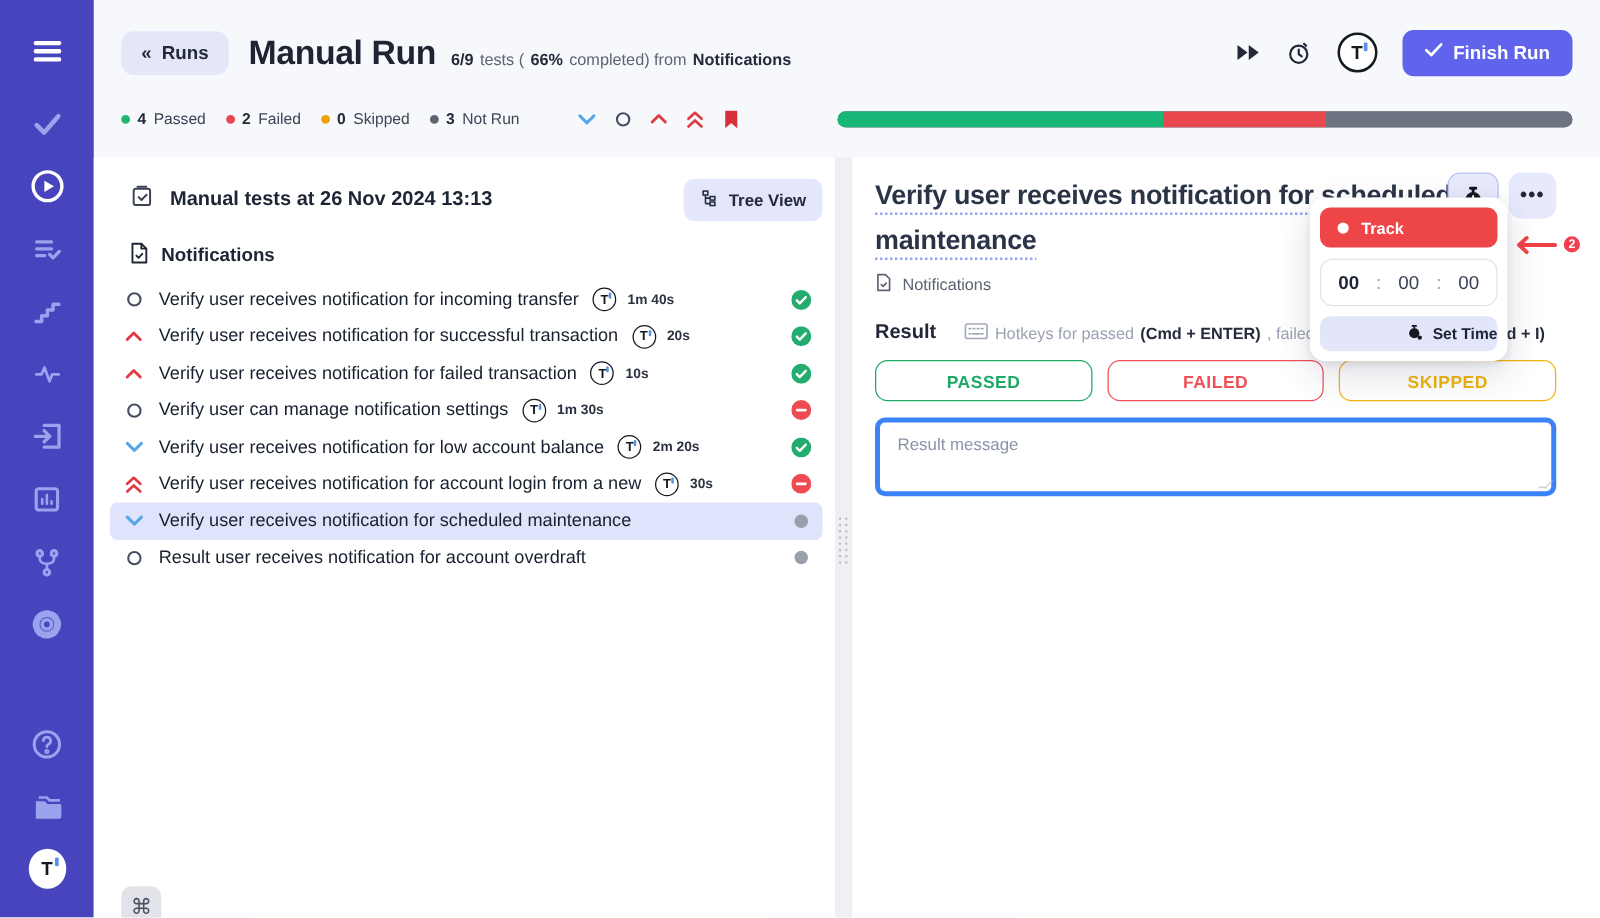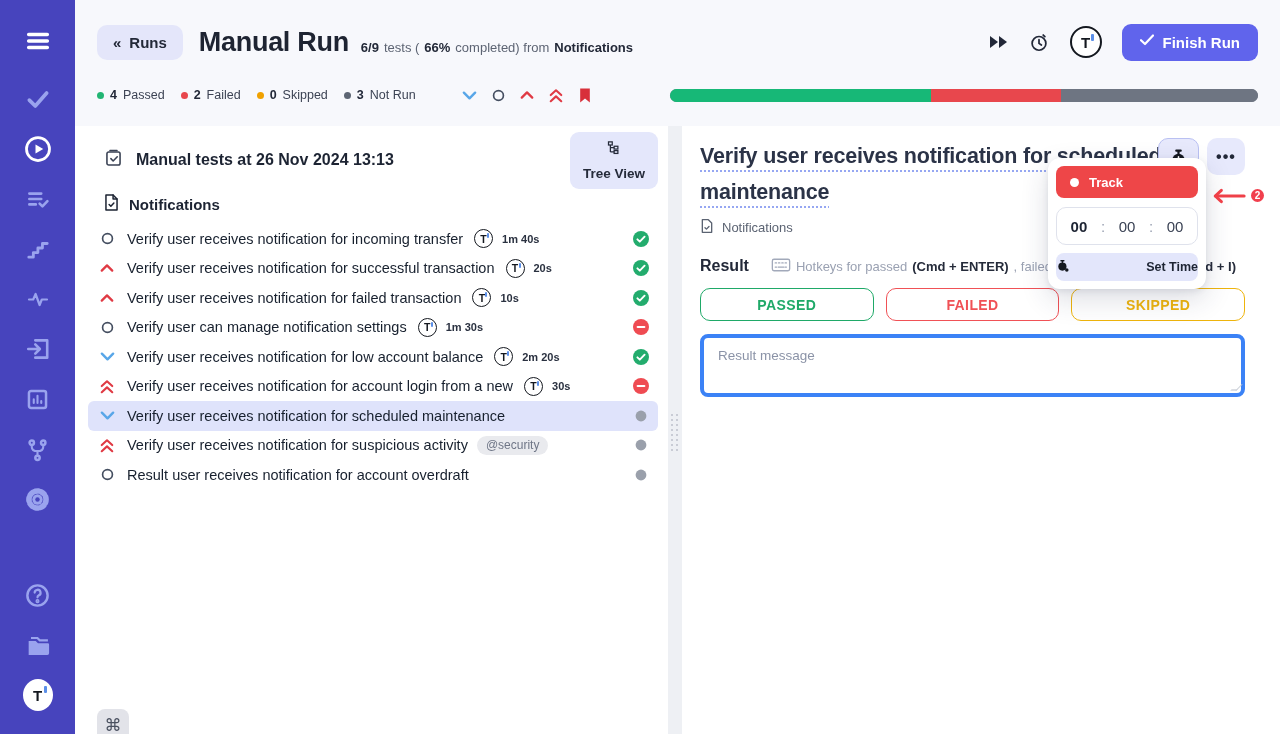--- a/index.html
+++ b/index.html
@@ -42,21 +42,21 @@
   
   .panels { display:flex; flex:1; margin-top:24px; min-height:0; }
   .left-panel { width:593px; background:#fff; position:relative; padding:14px 10px 0 13px; flex-shrink:0; }
   .divider { width:14px; background:#eef0f4; position:relative; cursor:col-resize; }
   .grip { position:absolute; top:288px; left:3px; display:grid; grid-template-columns:2px 2px; gap:3px; }
   .grip span { width:2px; height:2px; border-radius:50%; background:#bcc0cb; }
   .right-panel { flex:1; background:#fff; position:relative; padding:12px 35px 0 18px; min-width:0; }
 
   .run-header { display:flex; align-items:center; margin-left:15px; height:40px; }
   .run-title { font-size:16px; font-weight:700; color:#1d2433; margin-left:12px; }
-  .treeview-btn { margin-left:auto; display:flex; align-items:center; gap:8px; background:#e4e7fb; border:none; border-radius:9px; padding:8px 13px; font-family:inherit; font-size:13.5px; font-weight:700; color:#252b3a; cursor:pointer;flex-direction:column; }
+  .treeview-btn { margin-left:auto; display:flex; align-items:center; gap:8px; background:#e4e7fb; border:none; border-radius:9px; padding:8px 13px; font-family:inherit; font-size:13.5px; font-weight:700; color:#252b3a; cursor:pointer; }
   .folder-row { display:flex; align-items:center; gap:9px; margin:13px 0 9px 15px; font-size:15px; font-weight:700; color:#1d2433; }
 
   .trow { display:flex; align-items:center; height:29.5px; border-radius:6px; padding:0 9px 0 11px; cursor:pointer; }
   .trow.selected { background:#dfe3fb; }
   .trow .marker { width:16px; display:flex; justify-content:center; flex-shrink:0; }
   .trow .ttl { margin-left:12px; font-size:14.5px; color:#17202e; white-space:nowrap; }
   .row-logo { width:19px; height:19px; border-radius:50%; border:1.8px solid #14181f; display:flex; align-items:center; justify-content:center; font-size:10.5px; font-weight:800; color:#14181f; margin-left:11px; position:relative; flex-shrink:0; background:#fff; }
   .row-logo i { width:2px; height:5px; right:3px; top:3px; }
   .dur { margin-left:9px; font-size:11px; font-weight:700; color:#2a3140; white-space:nowrap; }
   .tag { margin-left:9px; background:#e9eaee; color:#6f7687; font-size:12px; border-radius:10px; padding:2.5px 9px; }
@@ -85,21 +85,21 @@
   .msg-grip { position:absolute; right:4px; bottom:5px; width:9px; height:9px; border-right:2px solid #c3c8d2; border-bottom:2px solid #c3c8d2; transform:skew(-45deg) scale(.7); opacity:.8; }
 
   
   .popup { position:absolute; top:32px; left:366px; width:158px; background:#fff; border-radius:12px; box-shadow:0 10px 28px rgba(40,45,80,.16), 0 2px 6px rgba(40,45,80,.10); padding:8px; z-index:30; }
   .track-btn { width:100%; height:32px; border:none; border-radius:8px; background:#ee4648; color:#fff; font-family:inherit; font-size:13px; font-weight:700; display:flex; align-items:center; gap:10px; padding-left:14px; cursor:pointer; }
   .track-dot { width:9px; height:9px; border-radius:50%; background:#fff; }
   .timer-box { margin-top:9px; height:38px; border:1px solid #dfe2ec; border-radius:10px; display:flex; align-items:center; justify-content:space-evenly; font-size:15px; color:#3a4254; }
   .timer-box .th { font-weight:800; color:#1d2433; cursor:text; }
   .timer-box .tm, .timer-box .ts { cursor:text; }
   .timer-box .colon { color:#9aa1b2; }
-  .settime-btn { margin-top:8px; width:100%; height:28px; border:none; border-radius:8px; background:#e3e6fb; color:#1d2433; font-family:inherit; font-size:12.5px; font-weight:700; display:flex; align-items:center; justify-content:space-between; gap:7px; cursor:pointer; }
+  .settime-btn { margin-top:8px; width:100%; height:28px; border:none; border-radius:8px; background:#e3e6fb; color:#1d2433; font-family:inherit; font-size:12.5px; font-weight:700; display:flex; align-items:center; justify-content:flex-end; gap:7px; cursor:pointer; }
   .arrow-note { position:absolute; top:61px; left:528px; display:flex; align-items:center; gap:3px; z-index:31; }
 </style>
 </head>
 <body>
 
 <div class="app">
 
   <aside class="sidebar">
       <div class="sb-item active first">
         <svg width="28" height="28" viewBox="0 0 24 24" fill="none" stroke="currentColor" stroke-width="2.4" stroke-linecap="round" stroke-linejoin="round">
@@ -408,35 +408,20 @@
                 </svg>
               </span>
             </div>
             <div class="trow selected">
               <span class="marker">
                 <svg width="15" height="11" viewBox="0 0 16 11">
                   <path d="M2 2.5l6 6 6-6" stroke="#58a6e8" stroke-width="2.6" fill="none" stroke-linecap="round" stroke-linejoin="round"></path>
                 </svg>
               </span>
               <span class="ttl">Verify user receives notification for scheduled maintenance</span>
-              <span class="st">
-                <svg width="16" height="16" viewBox="0 0 16 16">
-                  <circle cx="8" cy="8" r="5.4" fill="#9aa0ab"></circle>
-                </svg>
-              </span>
-            </div>
-            <div class="trow">
-              <span class="marker">
-                <svg width="14" height="15" viewBox="0 0 16 17">
-                  <path d="M2 8l6-5.5L14 8" stroke="#e03a44" stroke-width="2.4" fill="none" stroke-linecap="round" stroke-linejoin="round"></path>
-                  <path d="M2 15l6-5.5L14 15" stroke="#e03a44" stroke-width="2.4" fill="none" stroke-linecap="round" stroke-linejoin="round"></path>
-                </svg>
-              </span>
-              <span class="ttl">Verify user receives notification for suspicious activity</span>
-              <span class="tag">@security</span>
               <span class="st">
                 <svg width="16" height="16" viewBox="0 0 16 16">
                   <circle cx="8" cy="8" r="5.4" fill="#9aa0ab"></circle>
                 </svg>
               </span>
             </div>
             <div class="trow">
               <span class="marker">
                 <svg width="13" height="13" viewBox="0 0 14 14">
                   <circle cx="7" cy="7" r="5.3" stroke="#444e60" stroke-width="1.8" fill="none"></circle>

